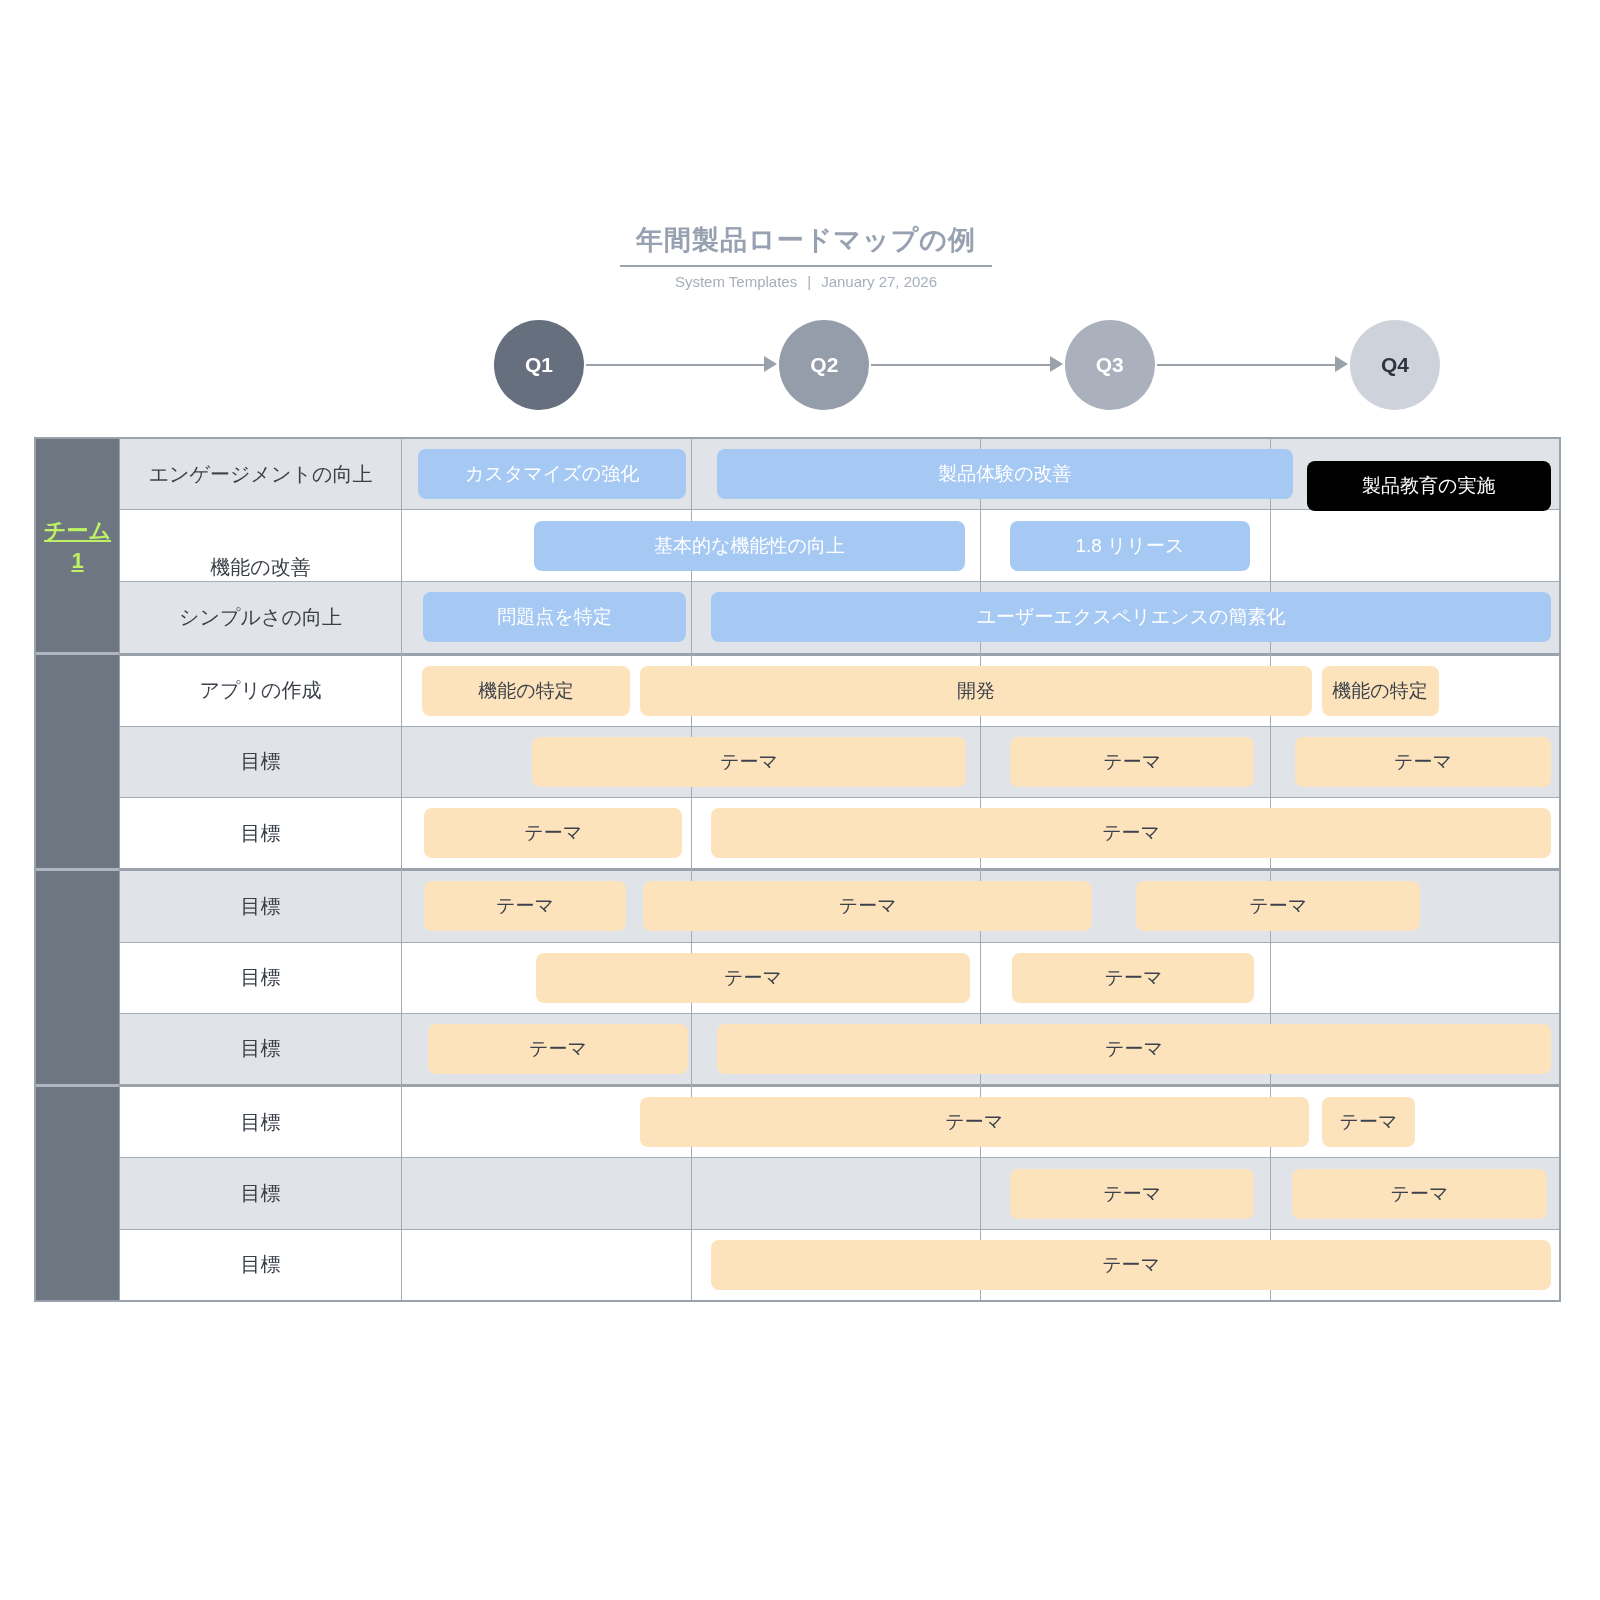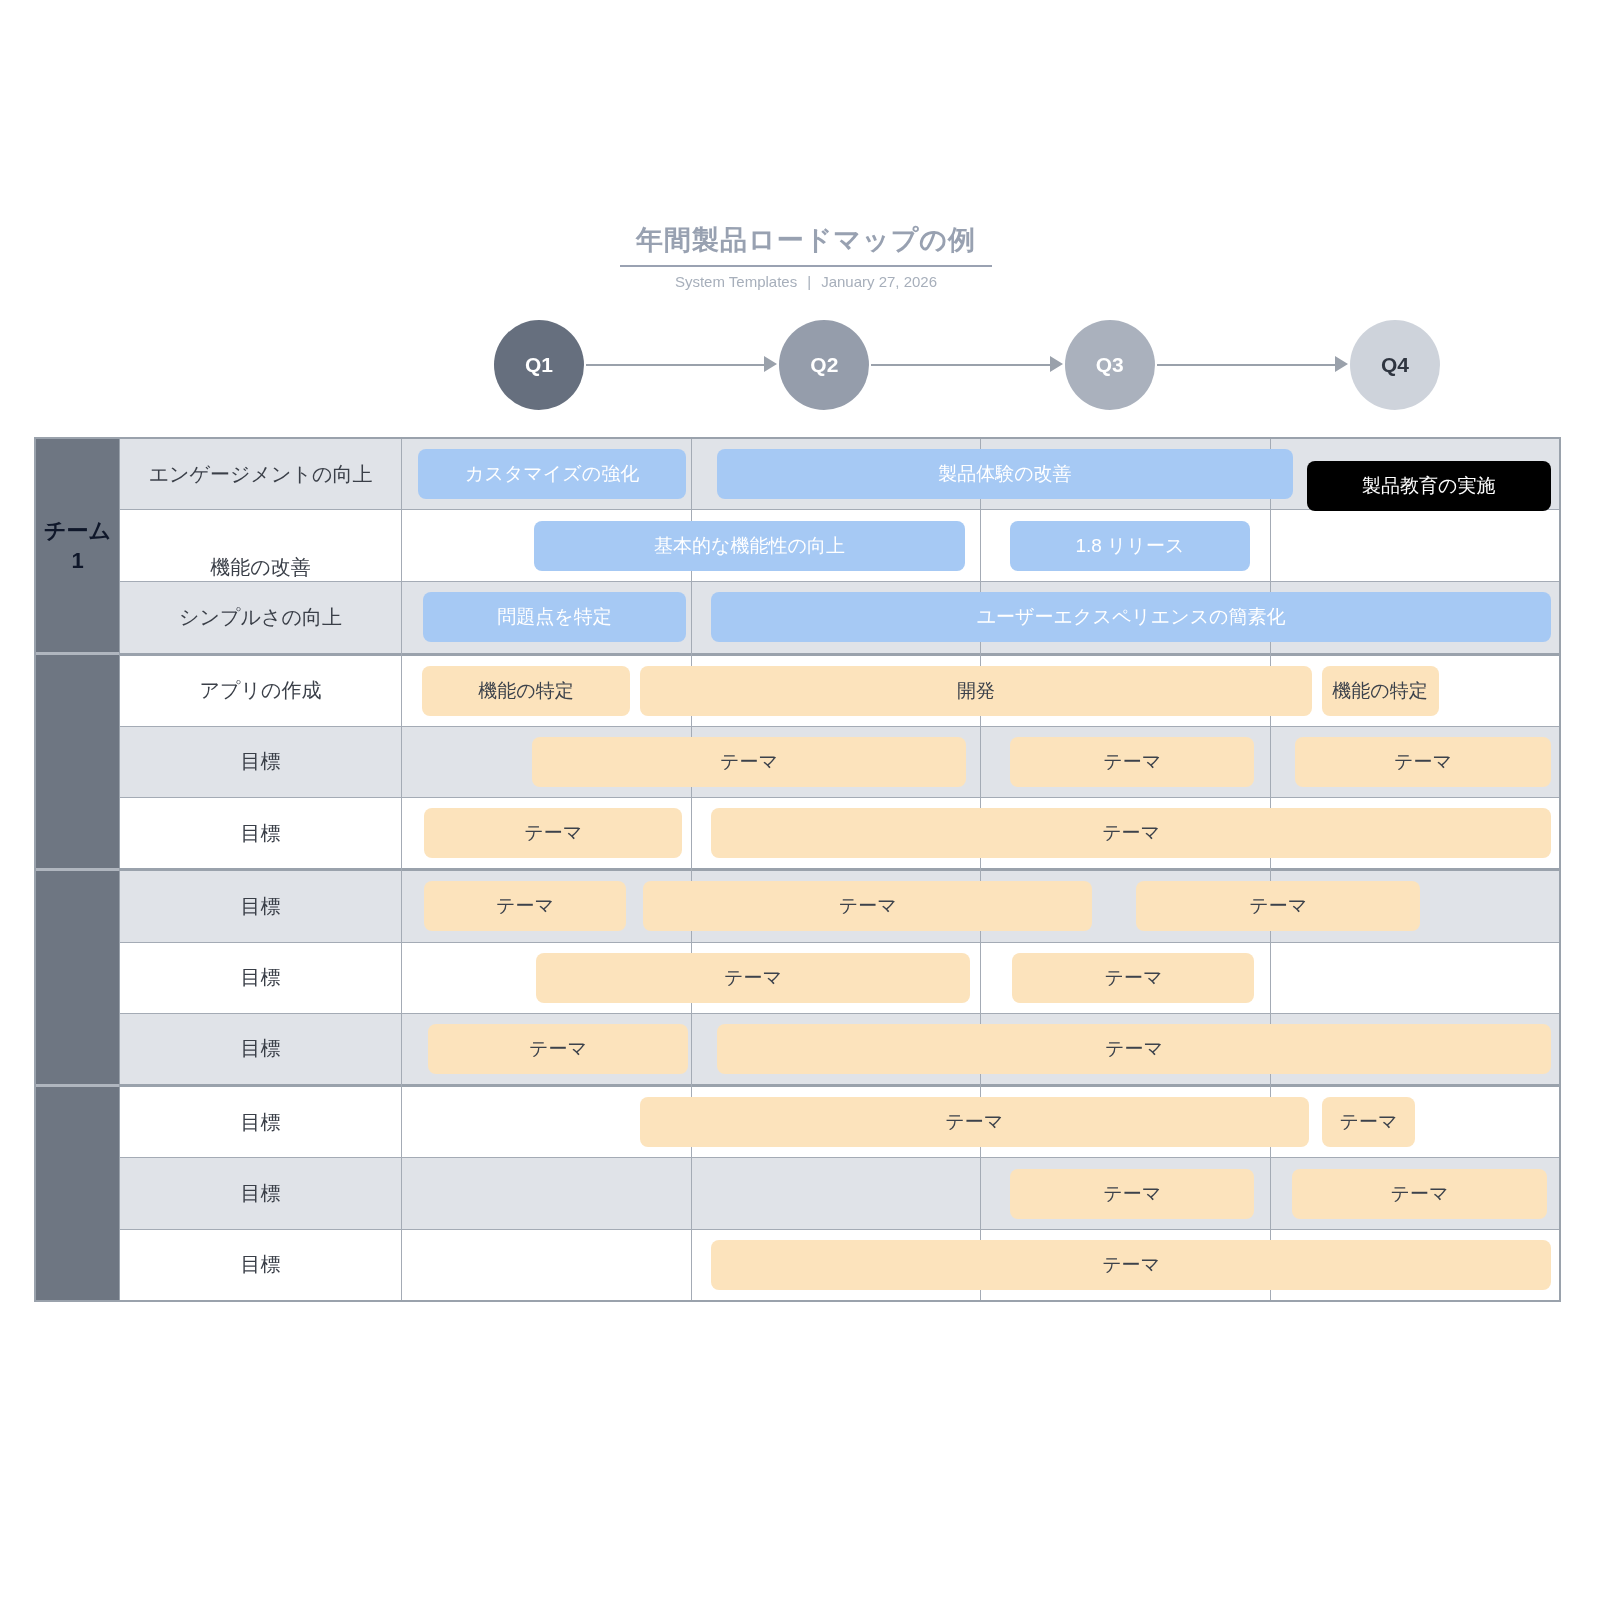--- a/index.html
+++ b/index.html
@@ -132,21 +132,21 @@
     <div class="subtitle">
       <span>System Templates</span><span class="sep">|</span><span>January 27, 2026</span>
     </div>
   </div>
 
   <div id="timeline"></div>
 
   <div class="table">
     <div class="team-col" id="team-col" style="background: rgb(110, 118, 130);">
         <div class="team-cell">
-          <div class="team-label" style="color: #0f172a;">チーム 1</div>
+          <div class="team-label" style="color: #bef264; text-decoration: underline;">チーム 1</div>
         </div>
         <div class="team-cell">
           <div class="team-label" style="color: rgb(255, 255, 255);"></div>
         </div>
         <div class="team-cell">
           <div class="team-label" style="color: rgb(255, 255, 255);"></div>
         </div>
         <div class="team-cell">
           <div class="team-label" style="color: rgb(255, 255, 255);"></div>
         </div>

